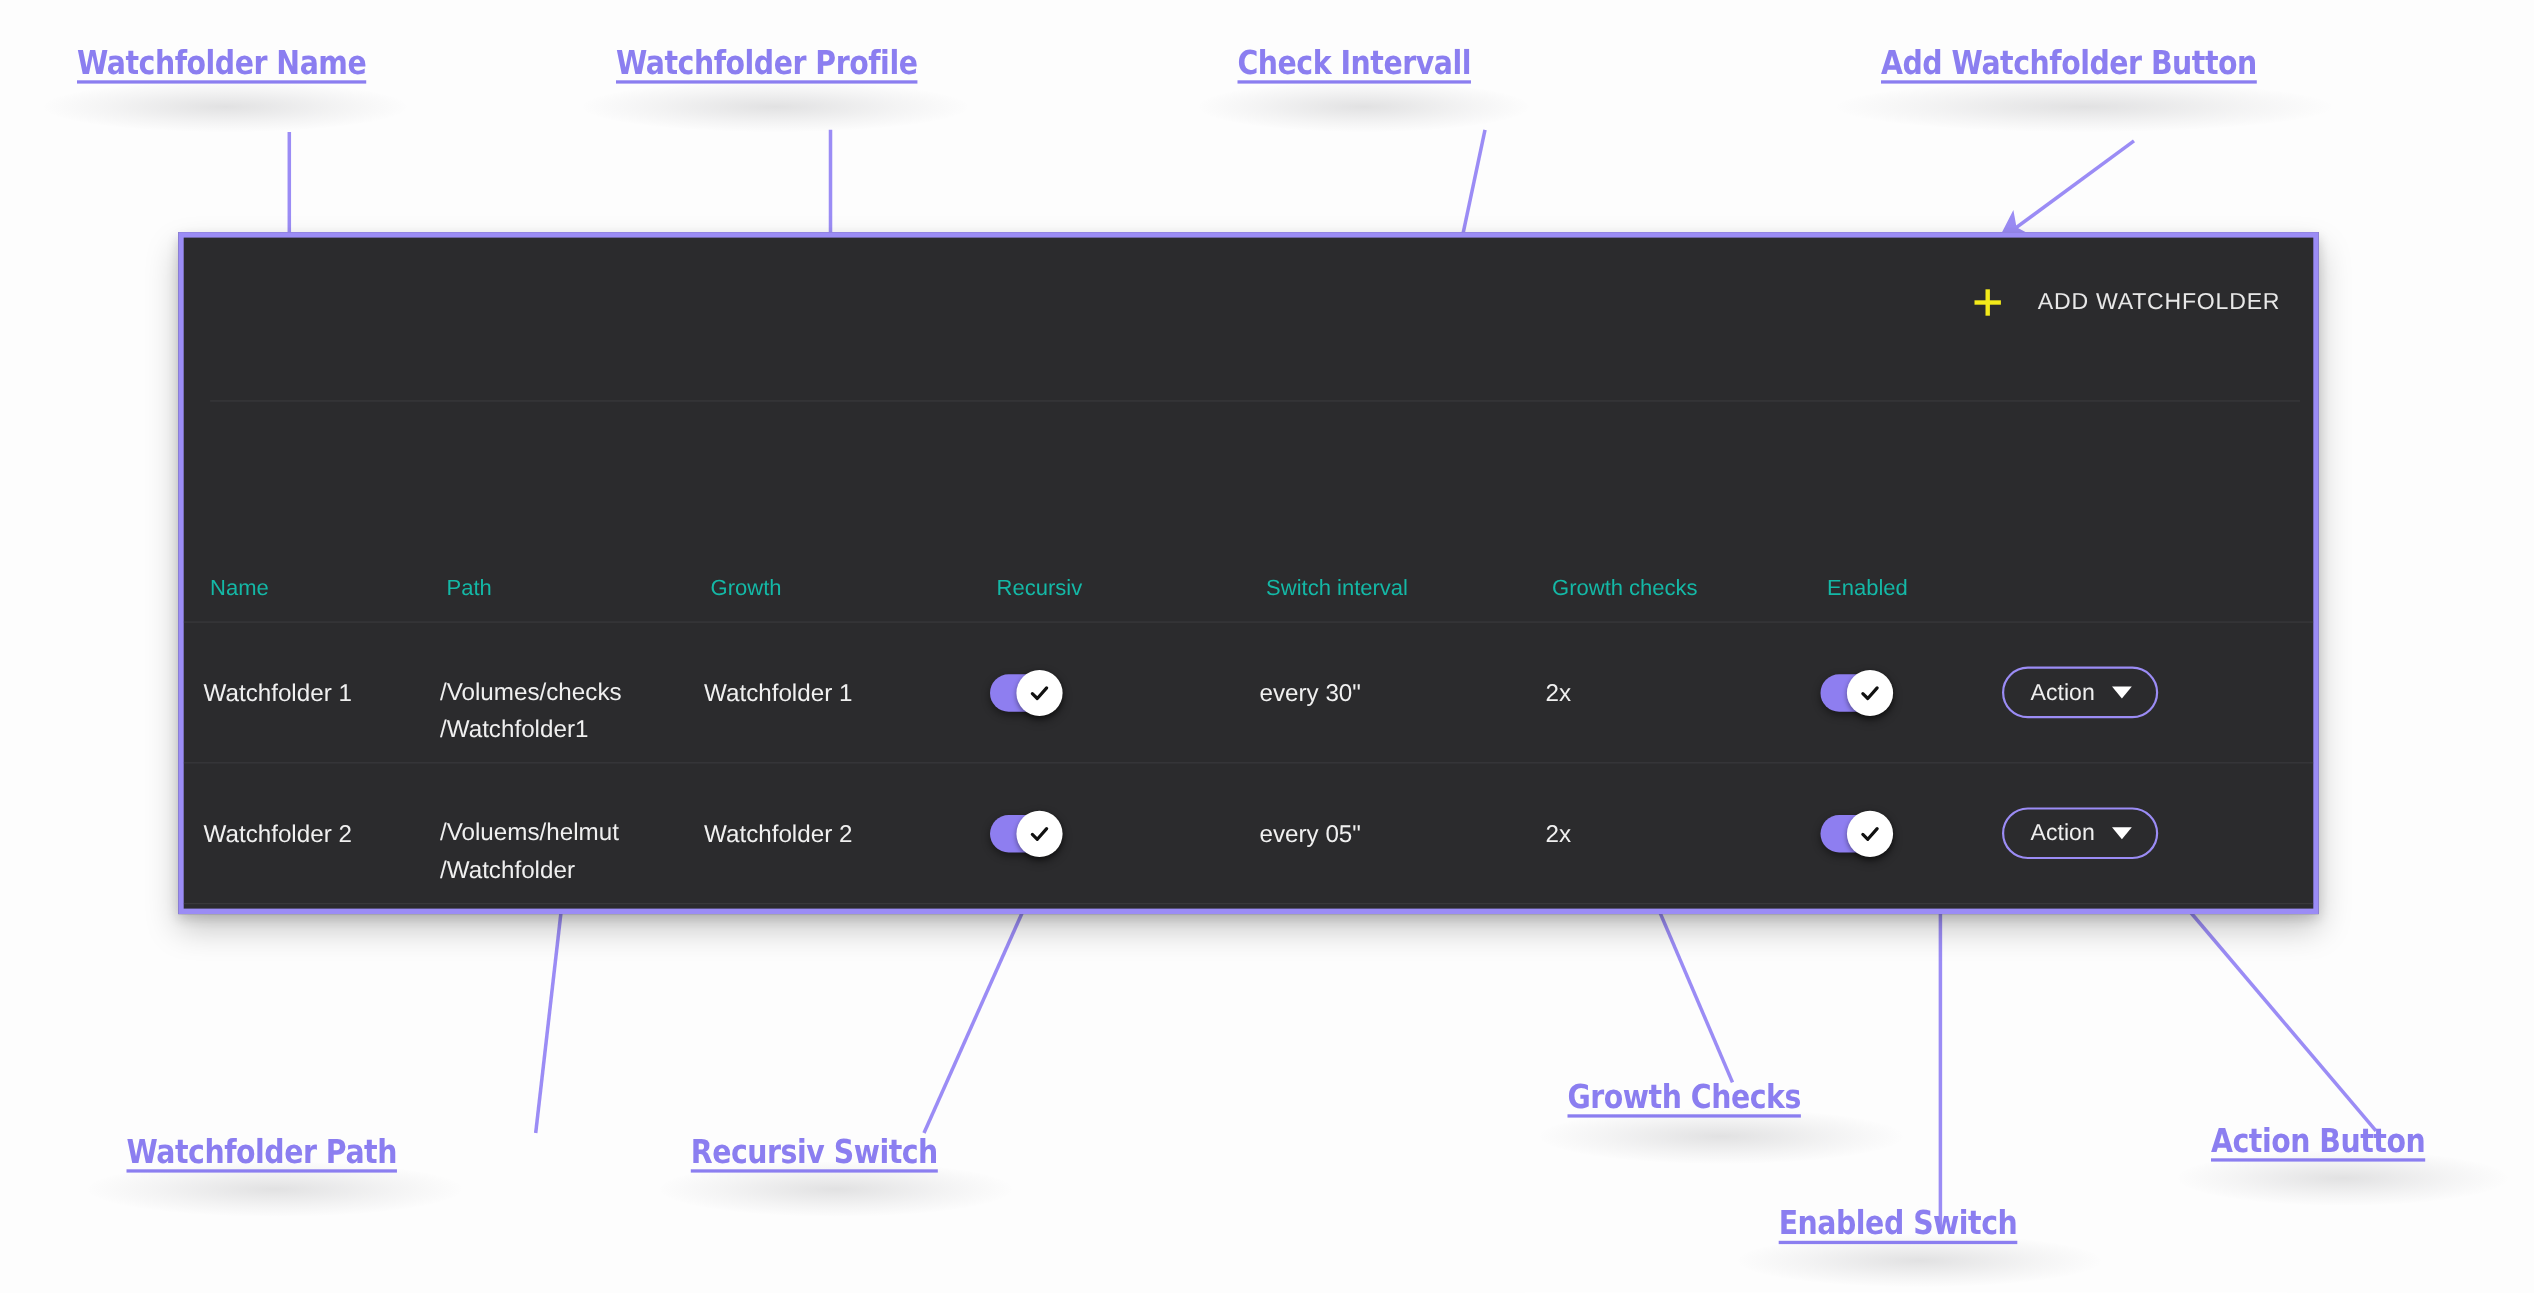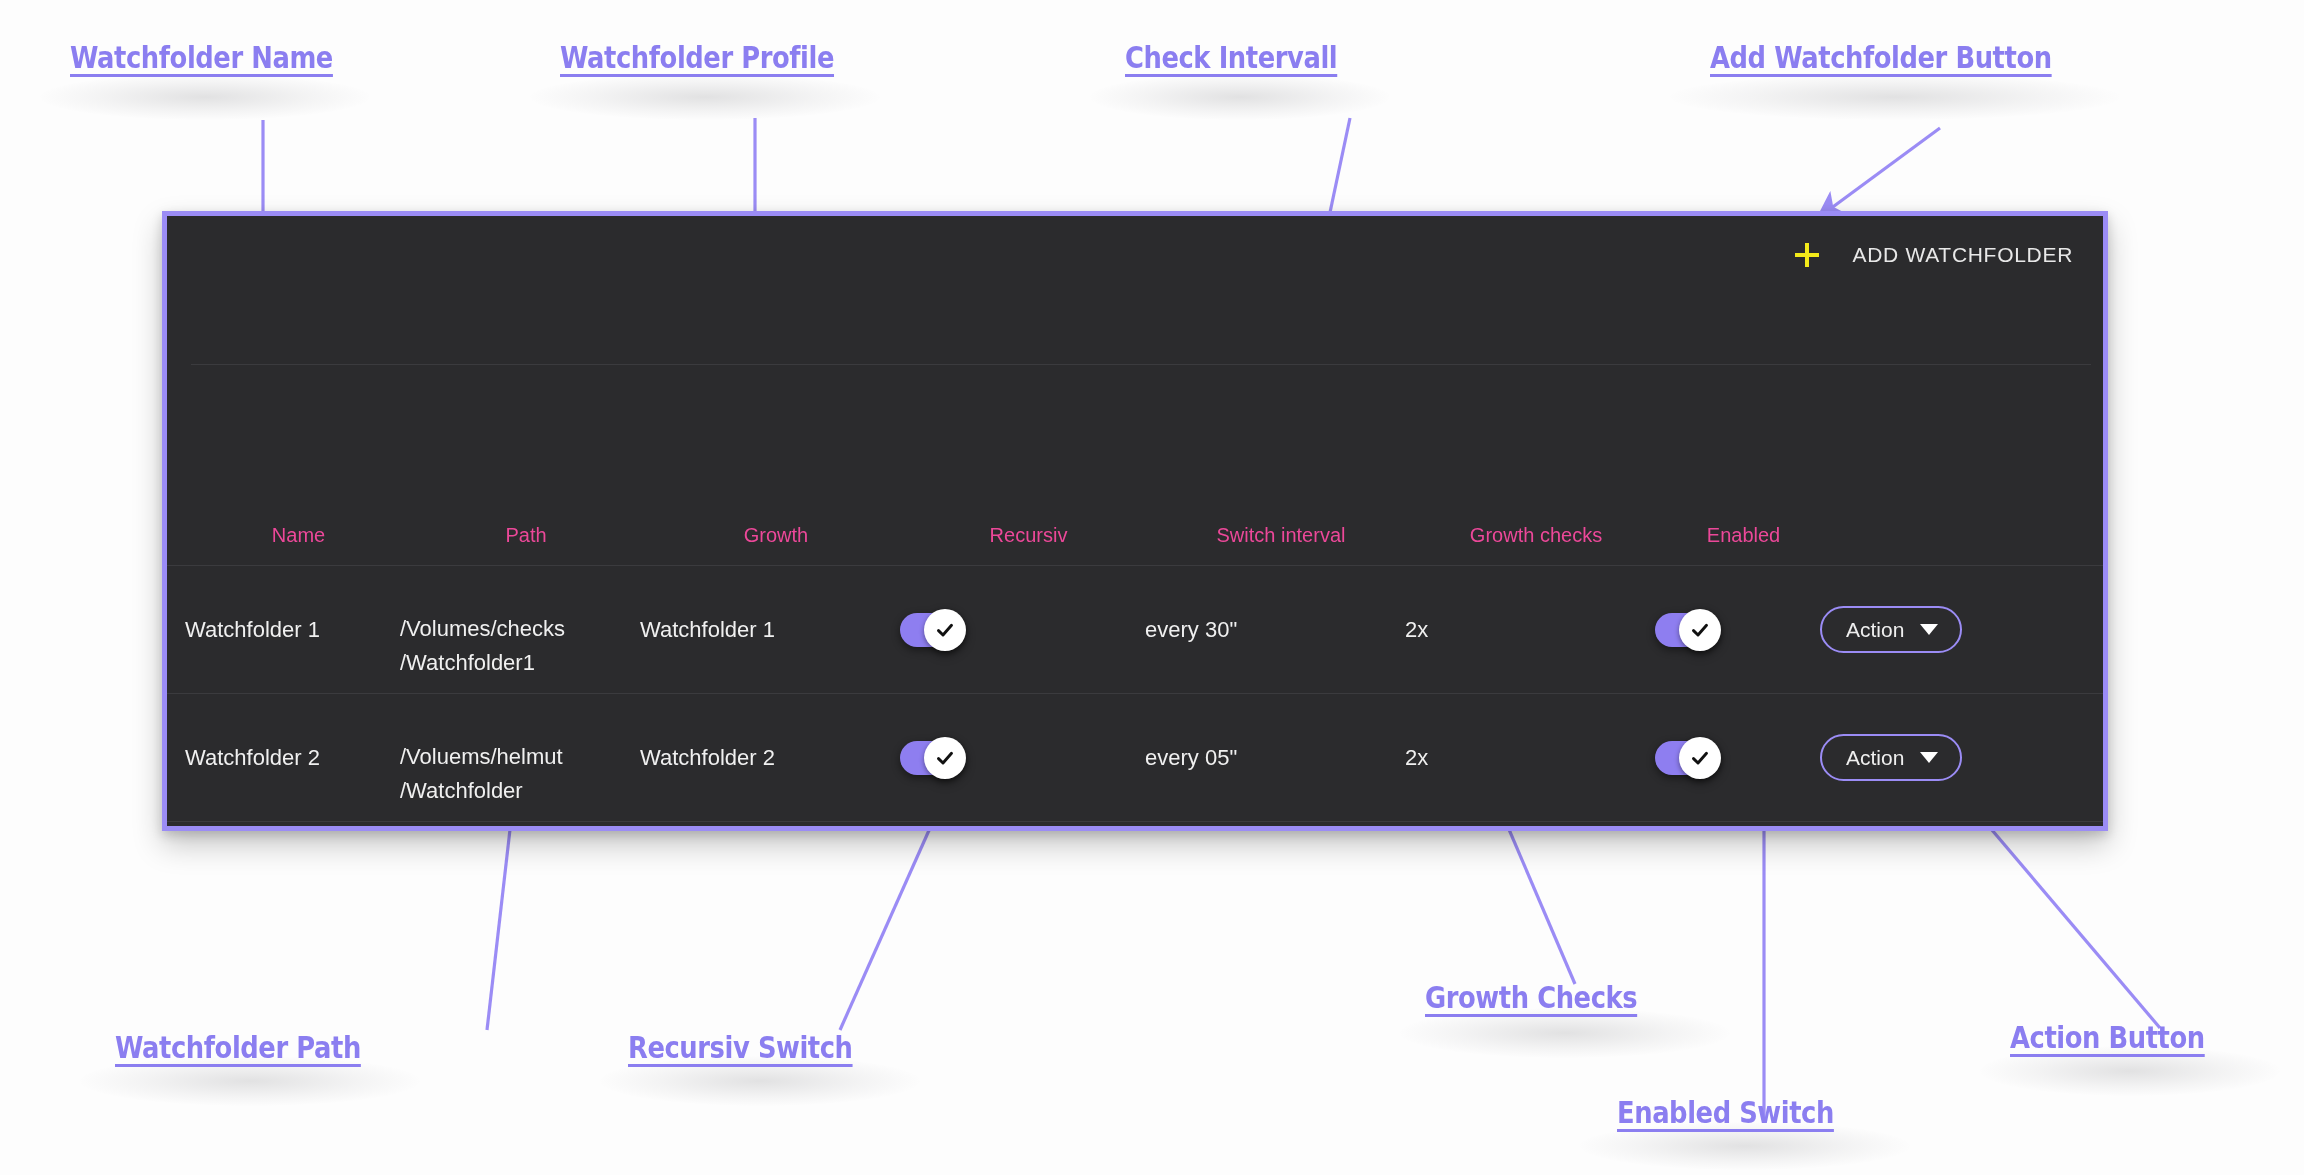--- a/index.html
+++ b/index.html
@@ -61,21 +61,21 @@
     overflow: hidden;
   }
 
   .panel-toolbar {
     height: 140px;
     position: relative;
   }
   .add-btn {
     position: absolute;
     right: 22px;
-    top: 20px;
+    top: 40px;
     display: flex;
     align-items: center;
     gap: 33px;
     cursor: pointer;
     padding: 6px 8px;
   }
   .plus-icon {
     width: 26px;
     height: 26px;
     position: relative;
@@ -122,24 +122,23 @@
     align-items: flex-end;
     padding-bottom: 18px;
     border-bottom: 1px solid #3b3b3e;
   }
   .tbody-row {
     height: 128px;
     border-bottom: 1px solid #3b3b3e;
     padding-left: 18px;
   }
   .th {
-    color: #ec4899;
+    color: #14b8a6;
     font-size: 20px;
     font-family: "Liberation Sans", sans-serif;
-    text-align: center;
   }
   .td {
     color: #f0f0f0;
     font-size: 22px;
     font-family: "Liberation Sans", sans-serif;
   }
   .c-name     { width: 215px; }
   .c-path     { width: 240px; margin-top: 33px; }
   .c-profile  { width: 260px; }
   .c-recursiv { width: 245px; }

